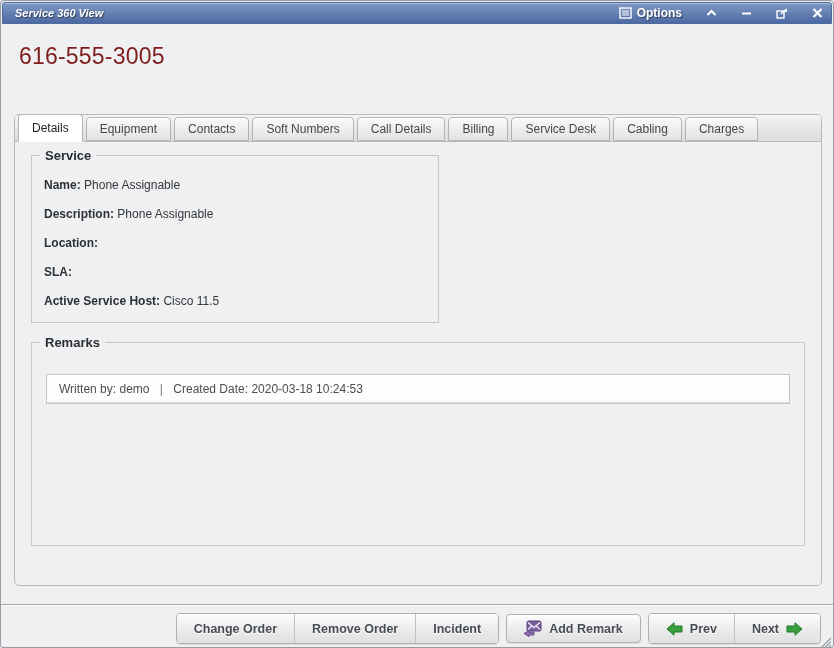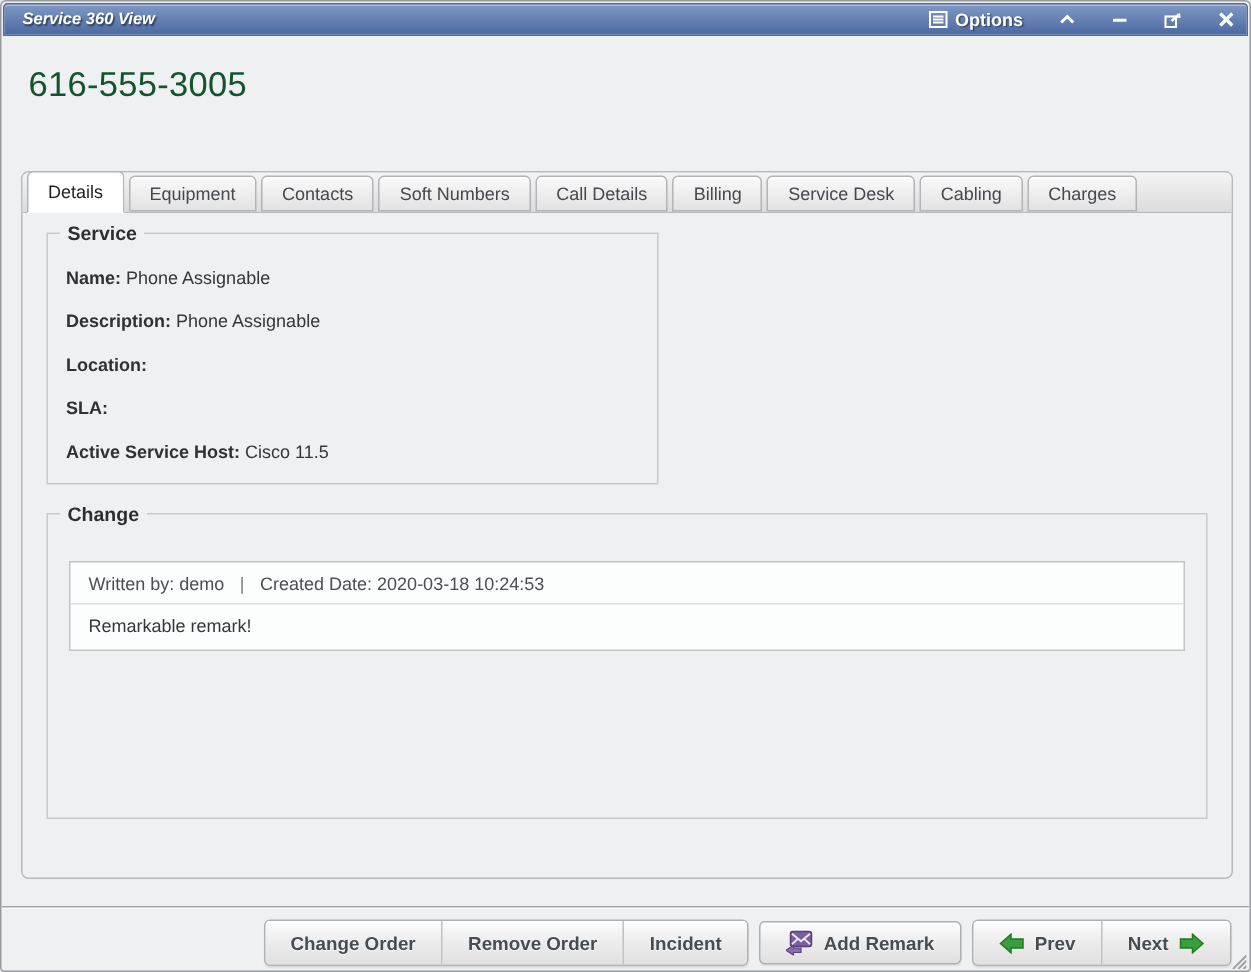--- a/index.html
+++ b/index.html
@@ -11,21 +11,21 @@
     border:1px solid #4e6b9e;border-radius:3px 3px 0 0;
     box-shadow:inset 0 1px 0 rgba(255,255,255,.35);
     display:flex;align-items:center;padding:0 8px;color:#fff;}
   .titlebar-title{font-size:11px;font-weight:bold;font-style:italic;
     text-shadow:1px 1px 1px rgba(0,0,0,.5);flex:0 0 auto;padding-left:4px;}
   .titlebar-spacer{flex:1;}
   .tb-btn{display:flex;align-items:center;gap:5px;cursor:pointer;margin-left:24px;color:#fff;}
   .tb-btn svg{display:block;}
   .options-label{font-size:12px;font-weight:bold;text-shadow:1px 1px 1px rgba(0,0,0,.45);}
   
-  .page-title{position:absolute;left:18px;top:42px;font-size:23px;color:#14532d;letter-spacing:.2px;}
+  .page-title{position:absolute;left:18px;top:42px;font-size:23px;color:#7f1d1d;letter-spacing:.2px;}
   
   .tabpanel{position:absolute;left:13px;top:113px;width:808px;height:472px;box-sizing:border-box;
     border:1px solid #b7b9bc;border-radius:5px;background:#eef0f1;}
   .tabstrip{display:flex;align-items:flex-end;height:27px;box-sizing:border-box;
     background:linear-gradient(#f4f4f4,#dcdcdc);border-bottom:1px solid #b7b9bc;
     border-radius:4px 4px 0 0;padding-left:3px;}
   .tab{box-sizing:border-box;height:24px;display:flex;align-items:center;
     padding:0 13px;margin-right:3px;font-size:12px;color:#45484d;cursor:pointer;
     background:linear-gradient(#fafafa,#e2e2e2);border:1px solid #b2b4b7;
     border-radius:4px 4px 0 0;white-space:nowrap;box-shadow:inset 0 1px 0 #fff;}
@@ -147,30 +147,29 @@
           <span class="field-label">SLA:</span>
           <span class="field-value"></span>
         </div>
         <div class="field-row">
           <span class="field-label">Active Service Host:</span>
           <span class="field-value">Cisco 11.5</span>
         </div>
       </div>
 
       <div class="fieldset fs-remarks">
-        <span class="legend">Change</span>
+        <span class="legend">Remarks</span>
         <div class="remark-card">
           <div class="remark-head">
             <span>Written by:</span>
             <span>demo</span>
             <span class="remark-sep">|</span>
             <span>Created Date:</span>
             <span>2020-03-18 10:24:53</span>
           </div>
-          <div class="remark-body">Remarkable remark!</div>
         </div>
       </div>
 
     </div>
   </div>
 
   <div class="footer-divider"></div>
   <div class="toolbar">
     <div class="btn-group">
       <div class="btn">Change Order</div>

